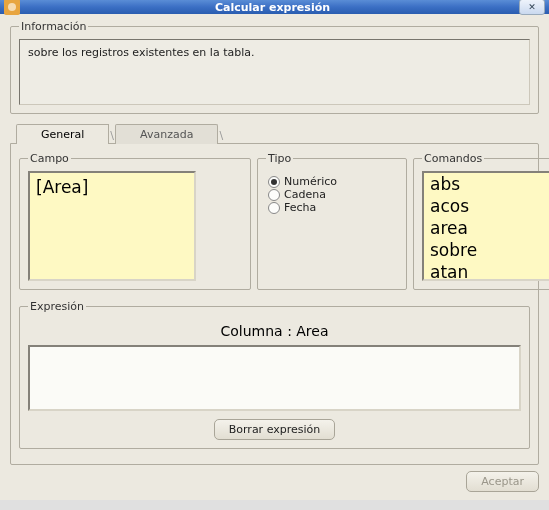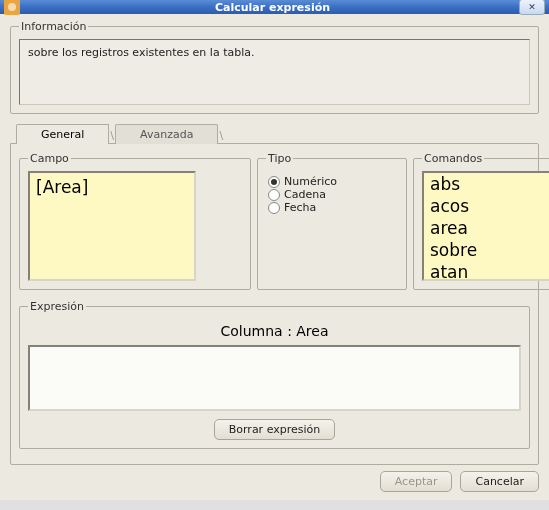--- a/index.html
+++ b/index.html
@@ -254,16 +254,15 @@
       <div class="expr-box"></div>
       <div class="btn-row">
         <button class="ui">Borrar expresión</button>
       </div>
     </fieldset>
 
   </div>
 
   <div class="btn-row right">
     <button class="ui" disabled="">Aceptar</button>
-    <button class="ui">Cancelar</button>
   </div>
 
 </div>
 
 </body></html>

